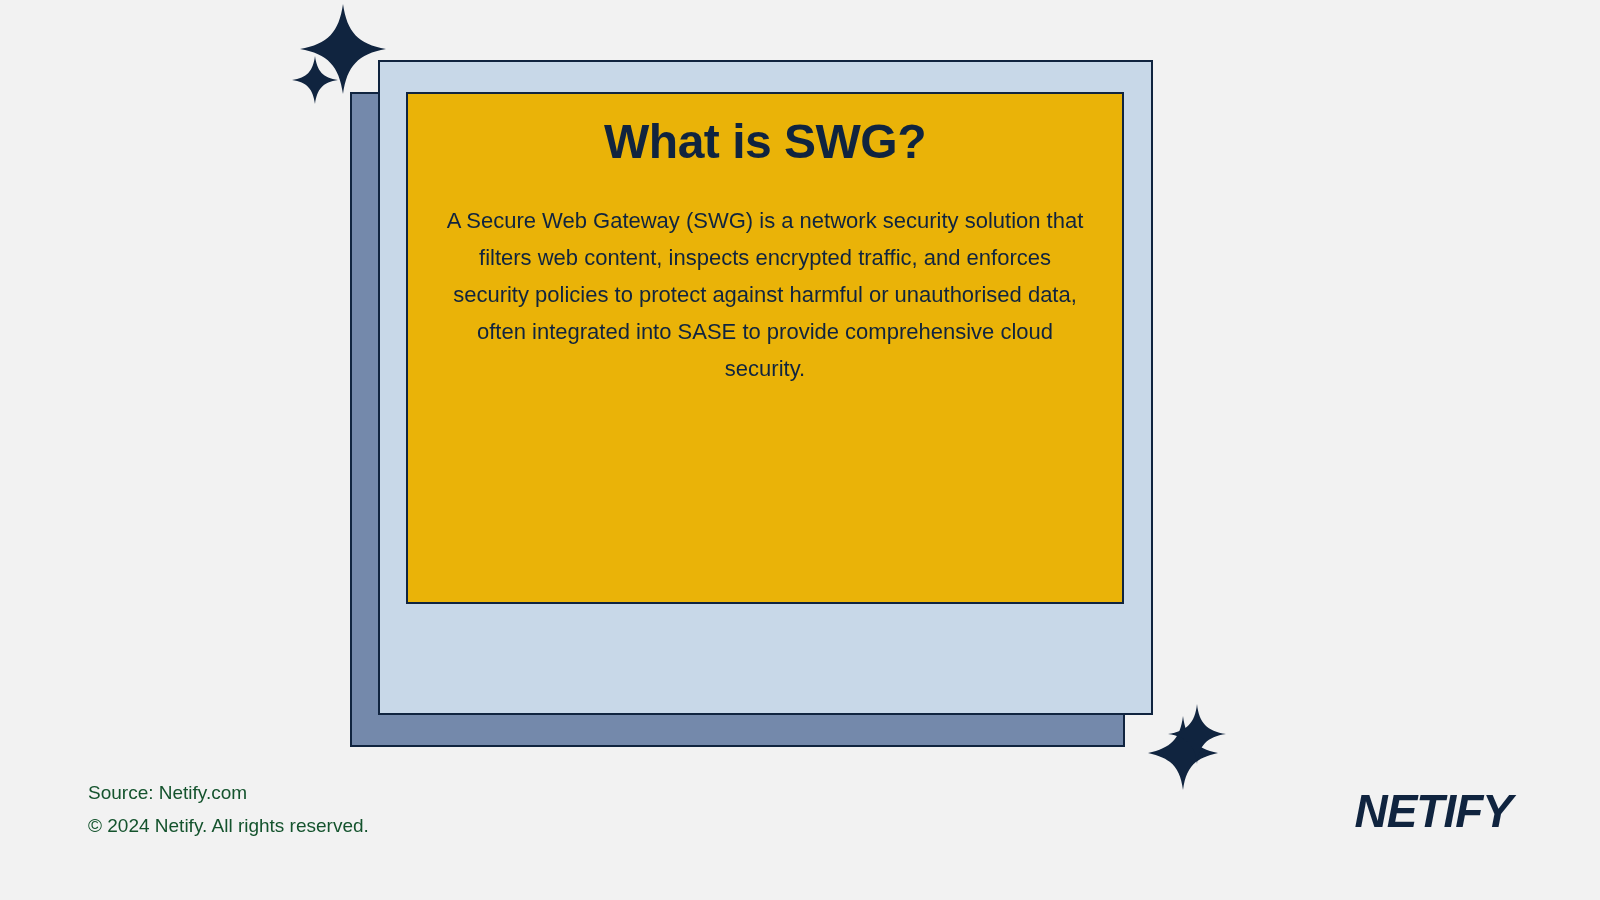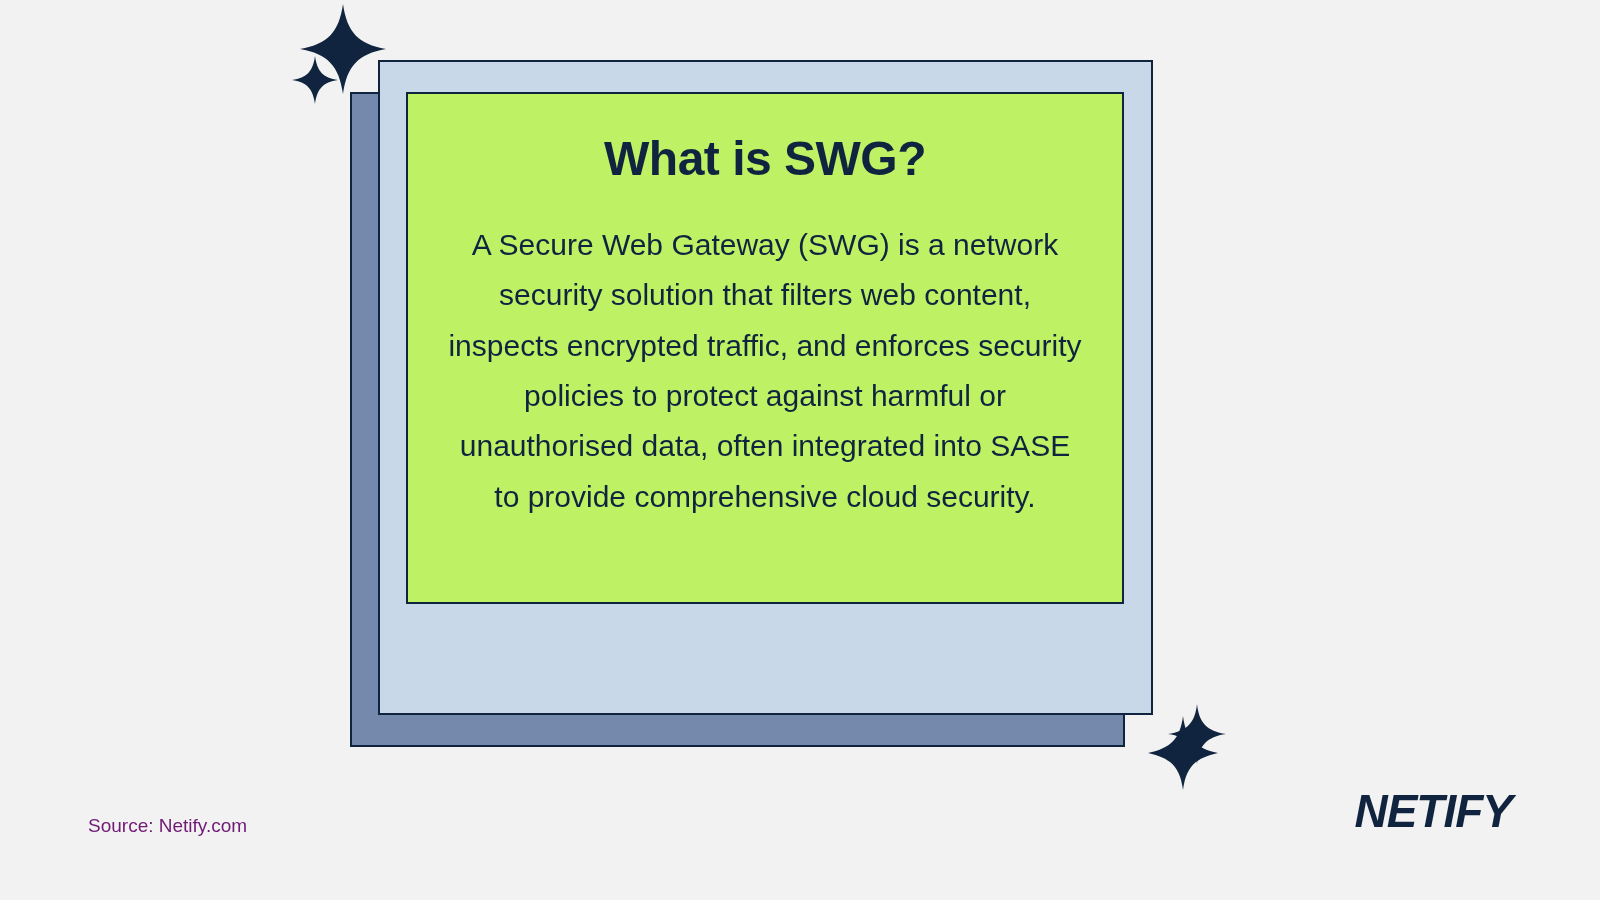--- a/index.html
+++ b/index.html
@@ -54,49 +54,49 @@
     background: #c8d8e8;
     border: 2px solid #10243f;
     box-sizing: border-box;
   }
   .card-inner {
     position: absolute;
     left: 56px;
     top: 32px;
     width: 718px;
     height: 512px;
-    background: #bef264;
+    background: #eab308;
     border: 2px solid #10243f;
     box-sizing: border-box;
-    padding: 25px 30px 26px 30px;
+    padding: 8px 30px 26px 30px;
   }
 
   .card-title {
     color: #10243f;
     font-size: 48px;
     font-weight: bold;
     text-align: center;
     letter-spacing: -0.5px;
     margin: 14px 0 0 0;
     line-height: 1.1;
   }
   .card-body {
     color: #10243f;
-    font-size: 30px;
+    font-size: 22px;
     text-align: center;
     line-height: 1.68;
     margin: 34px 8px 0 8px;
   }
 
   
   .footer {
     position: absolute;
     left: 88px;
     bottom: 58px;
-    color: #701a75;
+    color: #14532d;
     font-size: 19px;
     line-height: 1.75;
   }
   .footer div { white-space: nowrap; }
 
   .brand {
     position: absolute;
     right: 88px;
     bottom: 62px;
     color: #10243f;
@@ -135,15 +135,16 @@
   <div class="card-shadow-dark"></div>
   <div class="card-shadow-light"></div>
   <div class="card-inner">
     <h1 class="card-title">What is SWG?</h1>
     <p class="card-body">A Secure Web Gateway (SWG) is a network security solution that filters web content, inspects encrypted traffic, and enforces security policies to protect against harmful or unauthorised data, often integrated into SASE to provide comprehensive cloud security.</p>
   </div>
 </div>
 
 <div class="footer">
   <div>Source: Netify.com</div>
+  <div>© 2024 Netify. All rights reserved.</div>
 </div>
 
 <div class="brand">NETIFY</div>
 
 </body></html>

